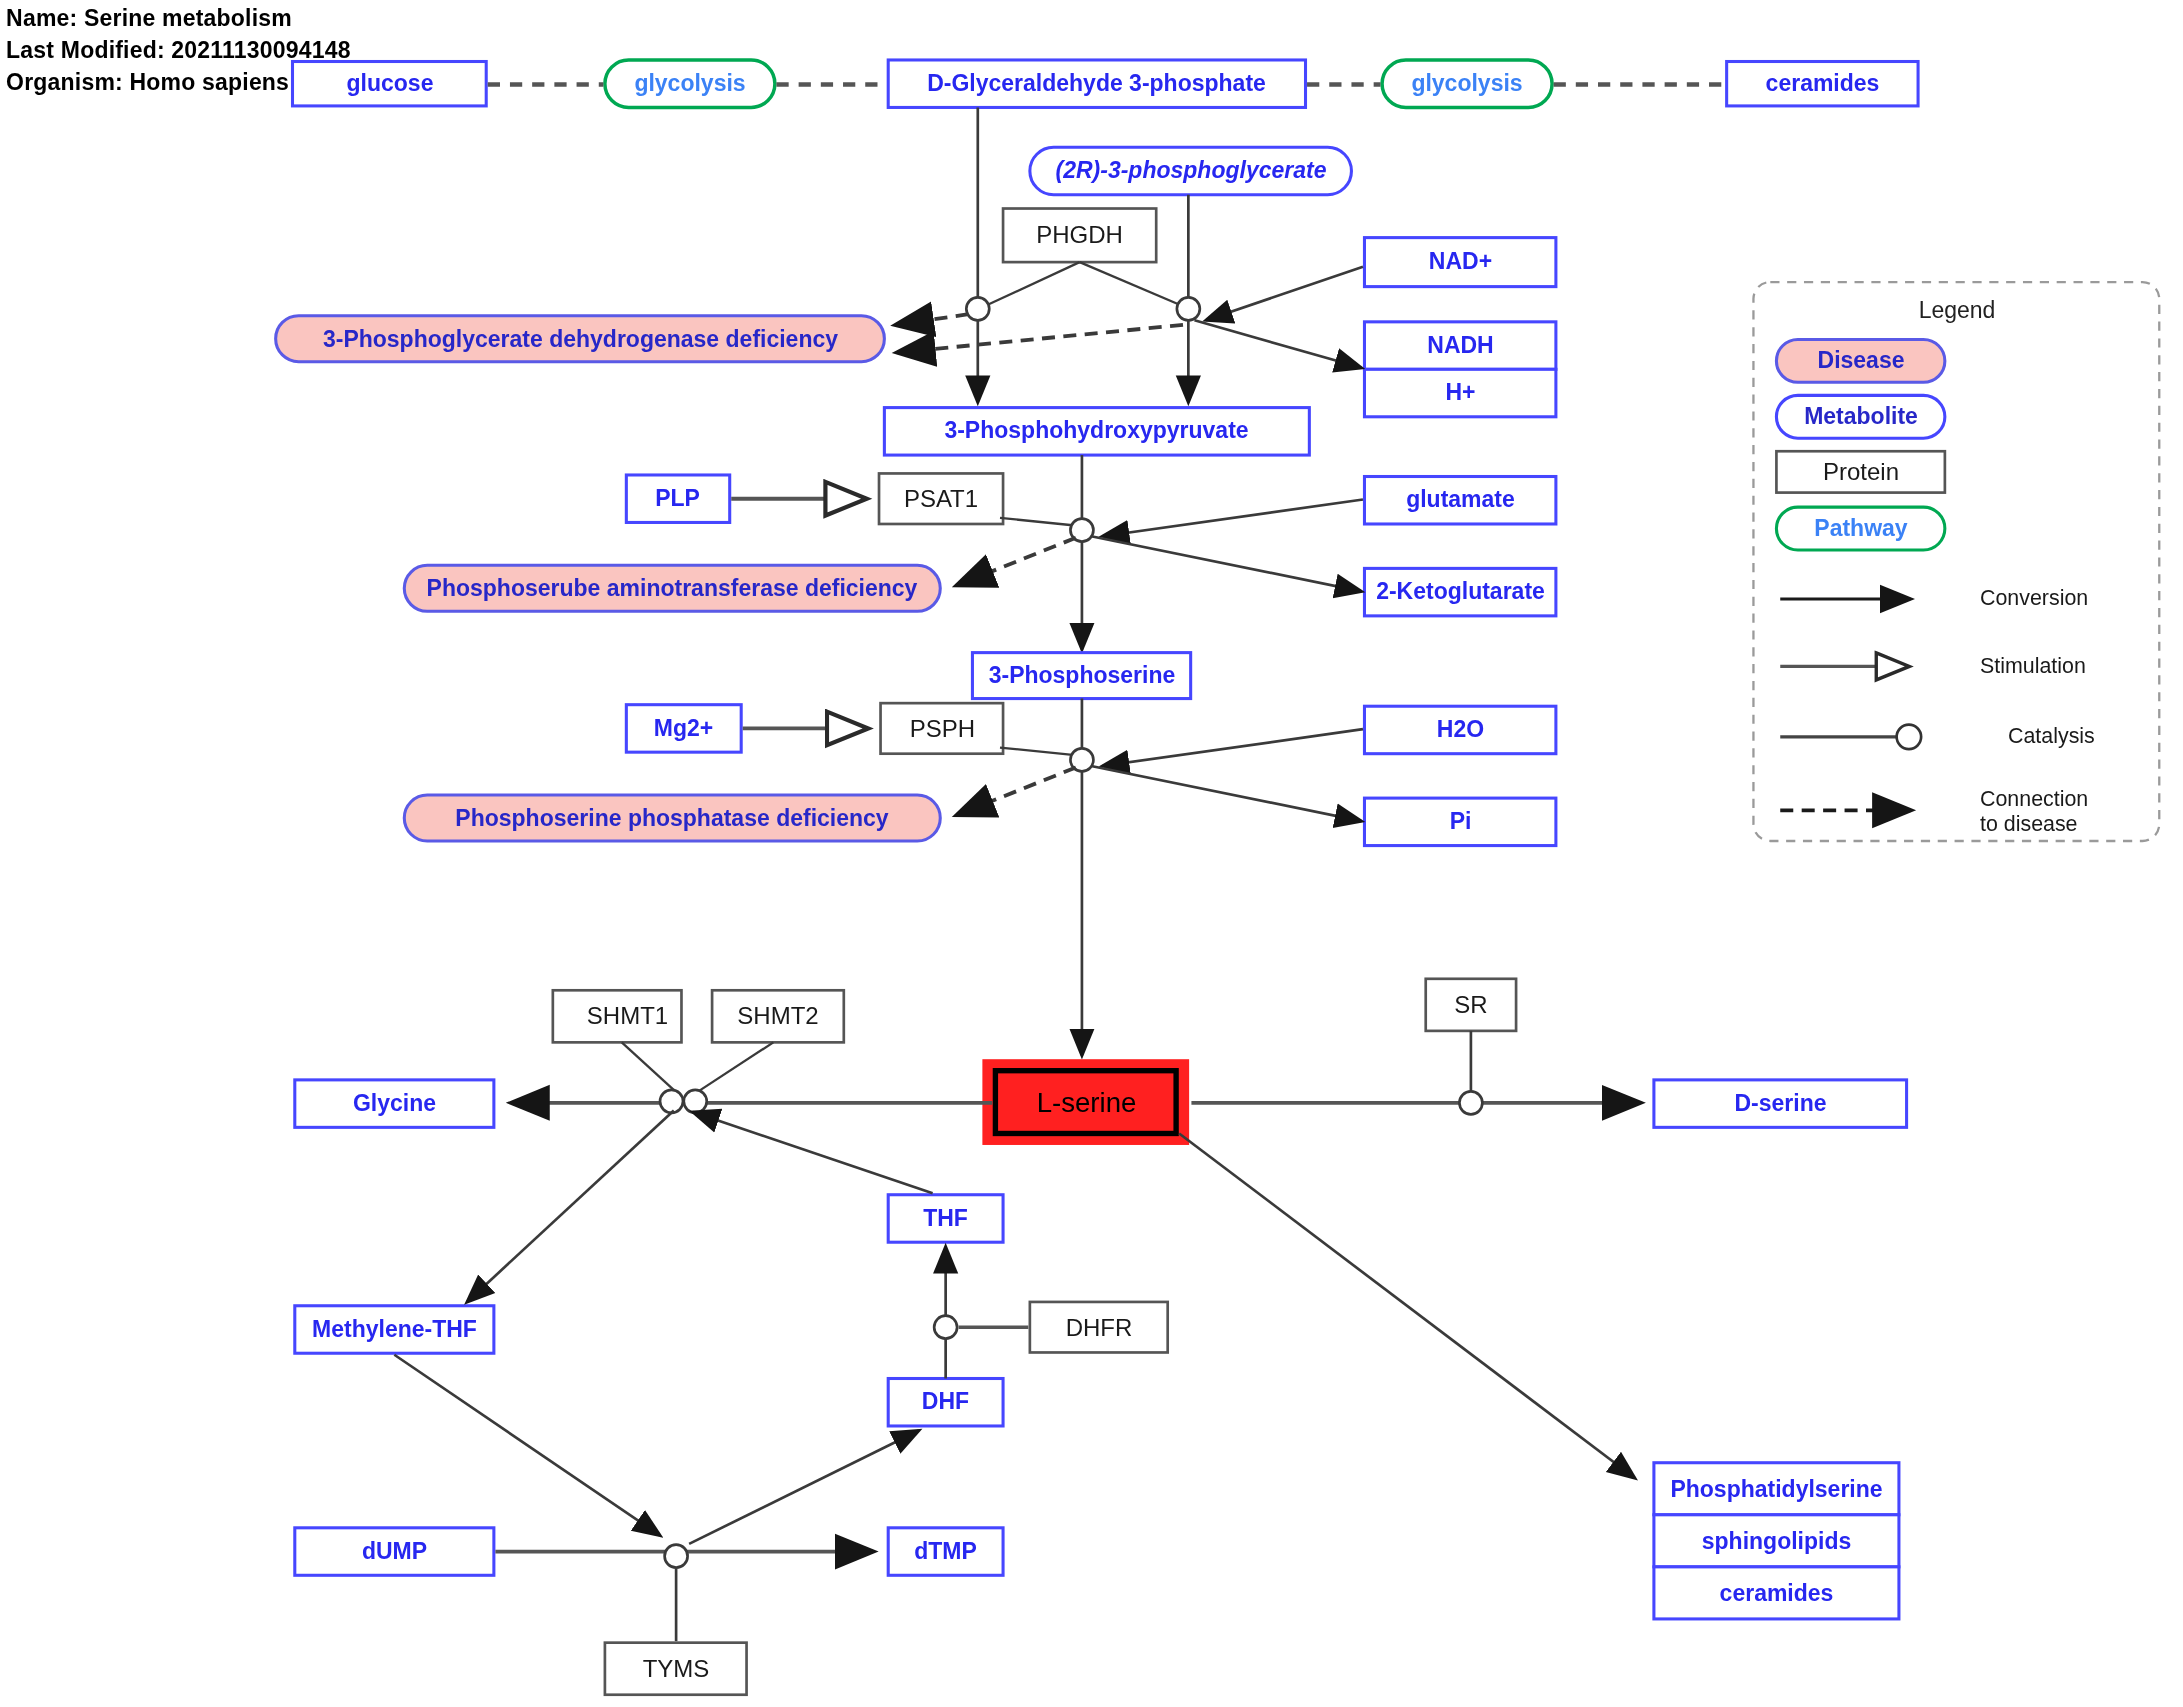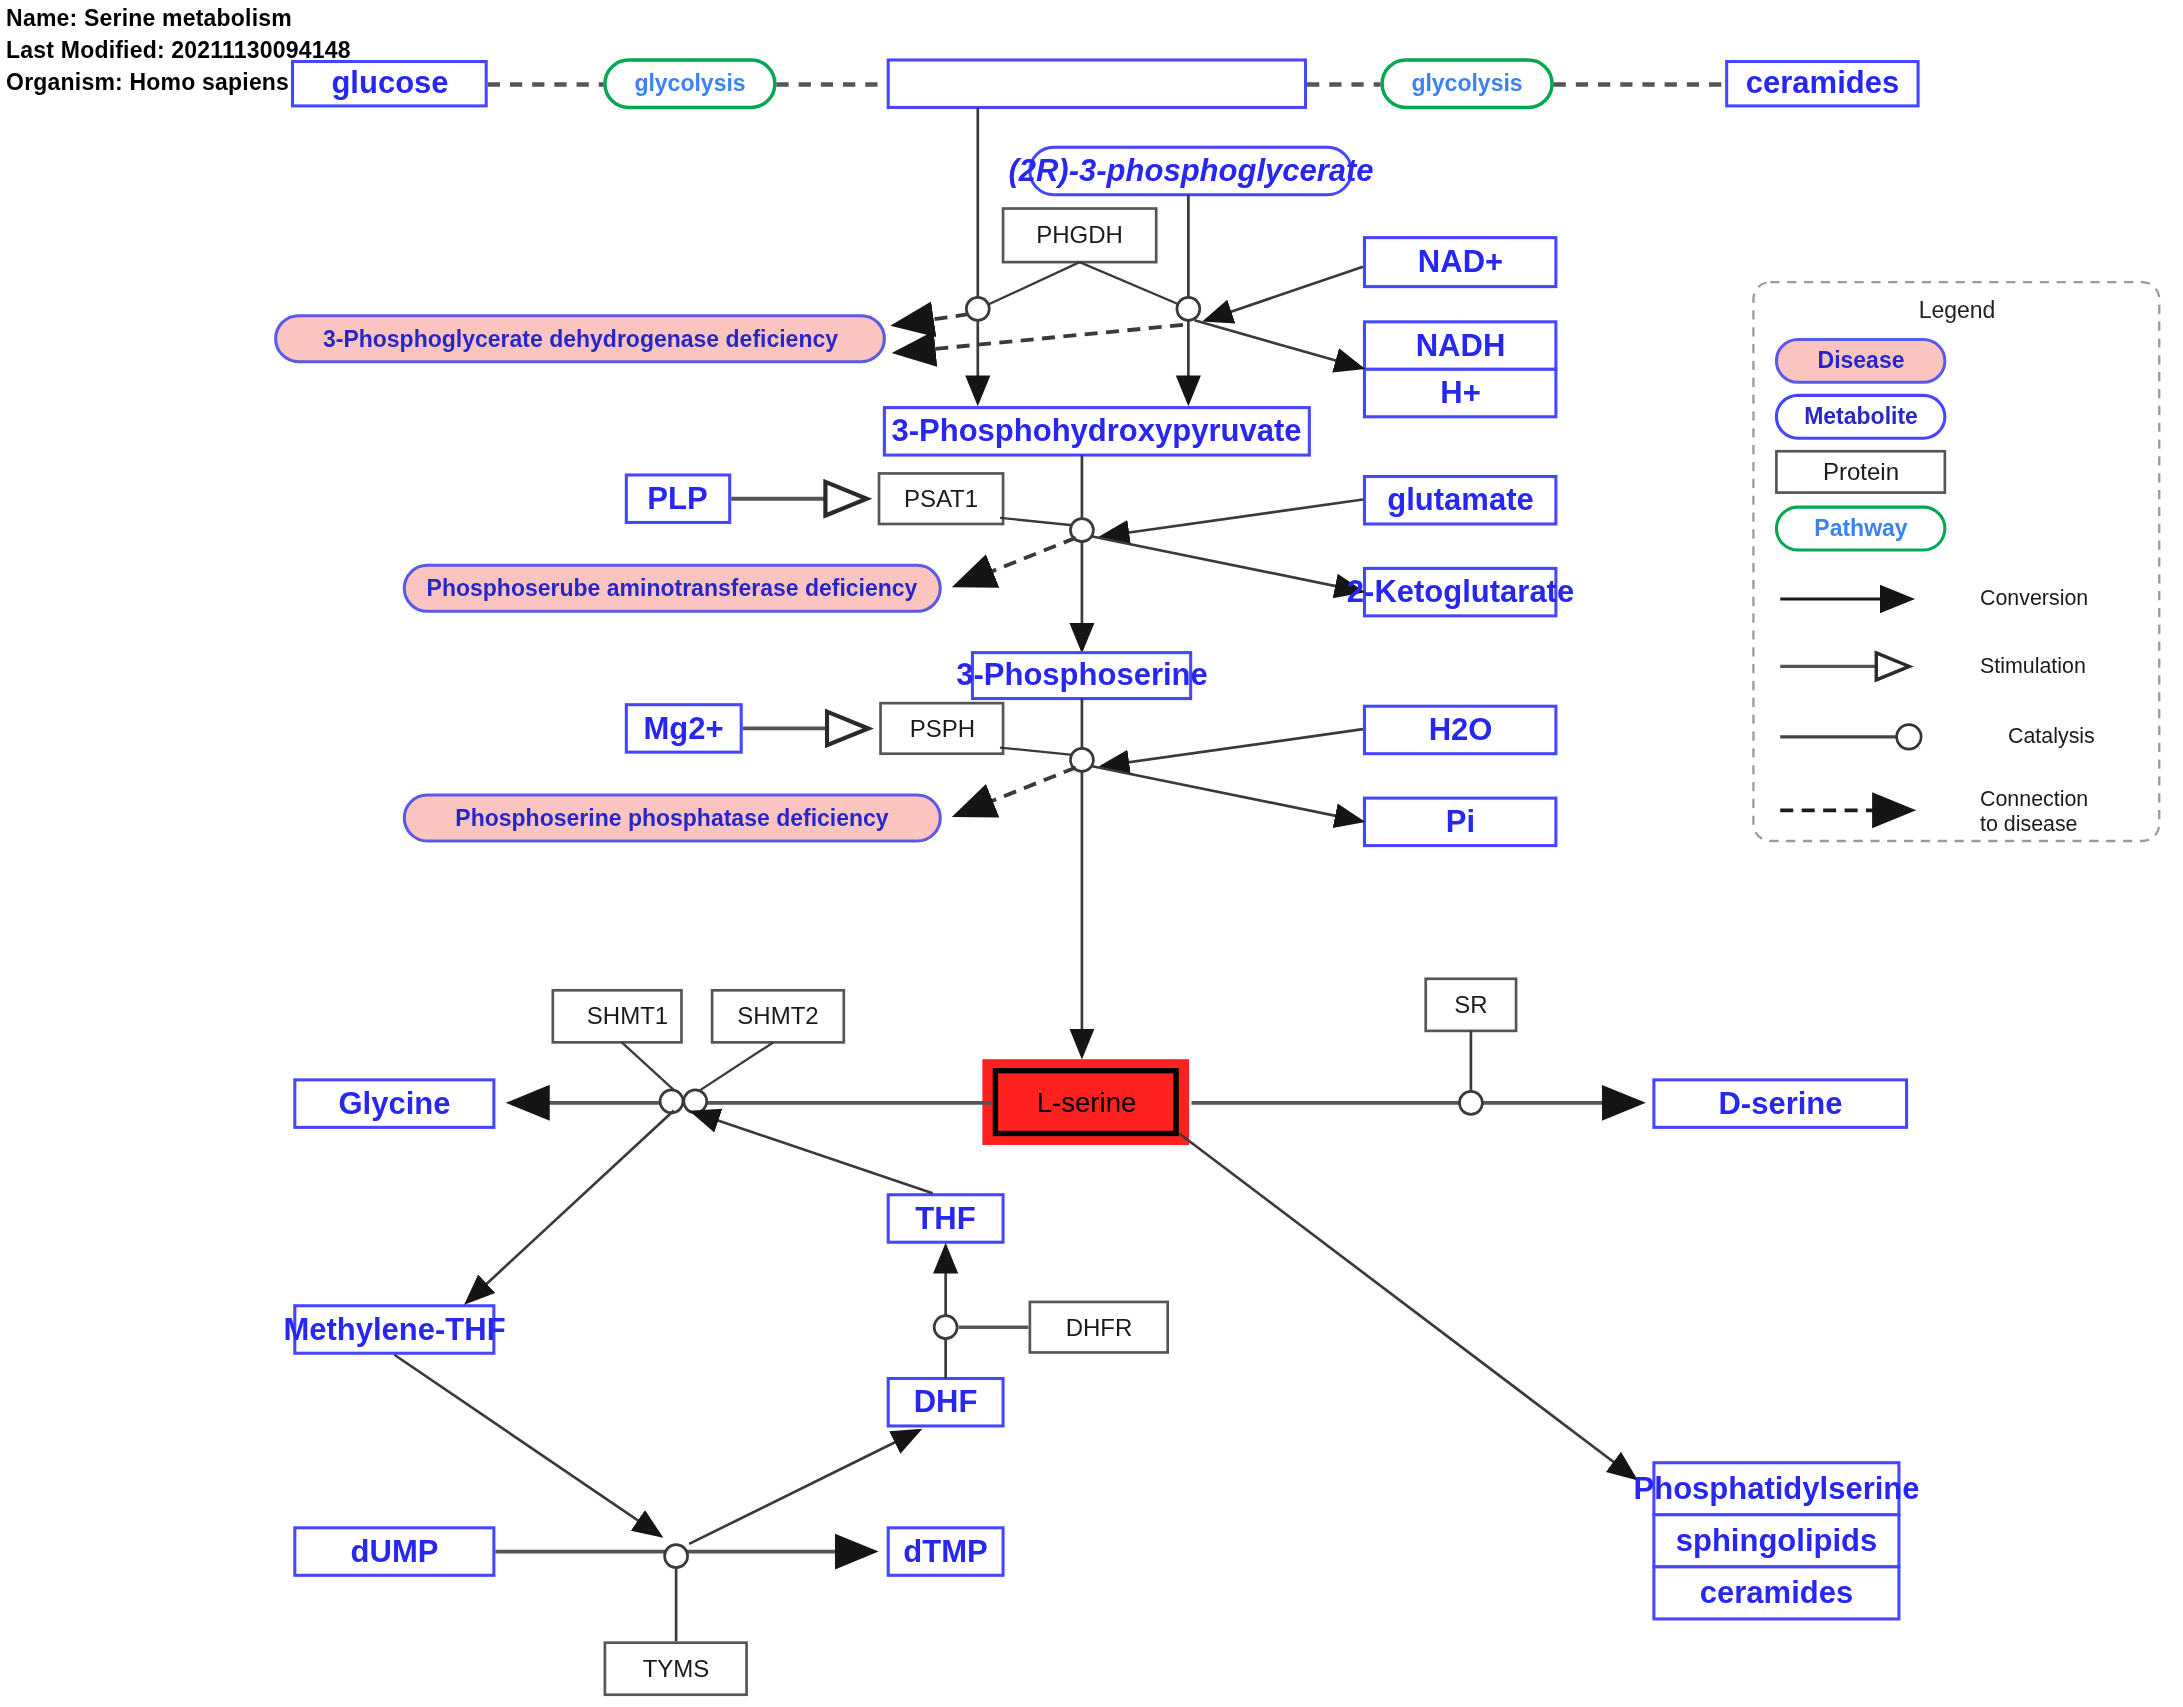--- a/index.html
+++ b/index.html
@@ -2,21 +2,21 @@
 <html style="font-size:12.3px"><head>
 <meta charset="utf-8">
 <style>
   html,body{margin:0;padding:0;background:#ffffff;}
   body{font-family:"Liberation Sans", sans-serif;}
   #stage{position:relative;width:2183px;height:1708px;background:#fff;overflow:hidden;}
   svg{position:absolute;left:0;top:0;width:2183px;height:1708px;}
   .hdr{position:absolute;font-weight:bold;font-size:23px;color:#000;white-space:nowrap;letter-spacing:0.2px;}
   .nodeTxt{position:absolute;display:flex;align-items:center;justify-content:center;
            text-align:center;white-space:nowrap;pointer-events:none;}
-  .met{color:#2727f0;font-weight:bold;font-size:31px;}
+  .met{color:#2727f0;font-weight:bold;font-size:23px;}
   .dis{color:#2727c8;font-weight:bold;font-size:23px;}
   .pro{color:#1a1a1a;font-weight:normal;font-size:24px;}
   .pth{color:#3b82f6;font-weight:bold;font-size:23px;}
   .lserine{color:#000;font-weight:normal;font-size:27.6px;}
   .legtitle{color:#222;font-size:23px;font-weight:normal;}
   .leglbl{color:#1a1a1a;font-size:21.4px;font-weight:normal;line-height:1.15;
           display:flex;align-items:center;justify-content:flex-start;text-align:left;white-space:pre-line;}
 </style>
 </head>
 <body>
@@ -161,20 +161,21 @@
 
     <line x1="2325" y1="782" x2="2495" y2="782" stroke="#1a1a1a" stroke-width="4" marker-end="url(#fArrowBig)"></line>
     <line x1="2325" y1="870" x2="2492" y2="870" stroke="#555" stroke-width="4" marker-end="url(#oArrow)"></line>
     <line x1="2325" y1="962" x2="2478" y2="962" stroke="#444" stroke-width="4"></line>
     <circle cx="2493" cy="962" r="16" fill="#fff" stroke="#333" stroke-width="3.5"></circle>
     <line x1="2325" y1="1058" x2="2495" y2="1058" stroke="#1a1a1a" stroke-width="5" stroke-dasharray="17,11" marker-end="url(#fArrowBig)"></line>
   </svg>
 
   <div class="nodeTxt met" style="left:293px;top:61px;width:194px;height:44px;">glucose</div>
   <div class="nodeTxt pth" style="left:605px;top:60px;width:170px;height:47px;">glycolysis</div>
+  <div class="nodeTxt met" style="left:888px;top:60px;width:417px;height:47px;">D-Glyceraldehyde 3-phosphate</div>
   <div class="nodeTxt pth" style="left:1382px;top:60px;width:170px;height:47px;">glycolysis</div>
   <div class="nodeTxt met" style="left:1727px;top:61px;width:191px;height:44px;">ceramides</div>
   <div class="nodeTxt met" style="left:1030px;top:147px;width:322px;height:47px;font-style:italic;">(2R)-3-phosphoglycerate</div>
   <div class="nodeTxt pro" style="left:1003px;top:208px;width:153px;height:54px;border-radius:24px;">PHGDH</div>
   <div class="nodeTxt dis" style="left:276px;top:316px;width:609px;height:46px;">3-Phosphoglycerate dehydrogenase deficiency</div>
   <div class="nodeTxt met" style="left:1365px;top:237px;width:191px;height:49px;">NAD+</div>
   <div class="nodeTxt met" style="left:1365px;top:322px;width:191px;height:47px;">NADH</div>
   <div class="nodeTxt met" style="left:1365px;top:369px;width:191px;height:47px;">H+</div>
   <div class="nodeTxt met" style="left:884px;top:407px;width:425px;height:47px;">3-Phosphohydroxypyruvate</div>
 

